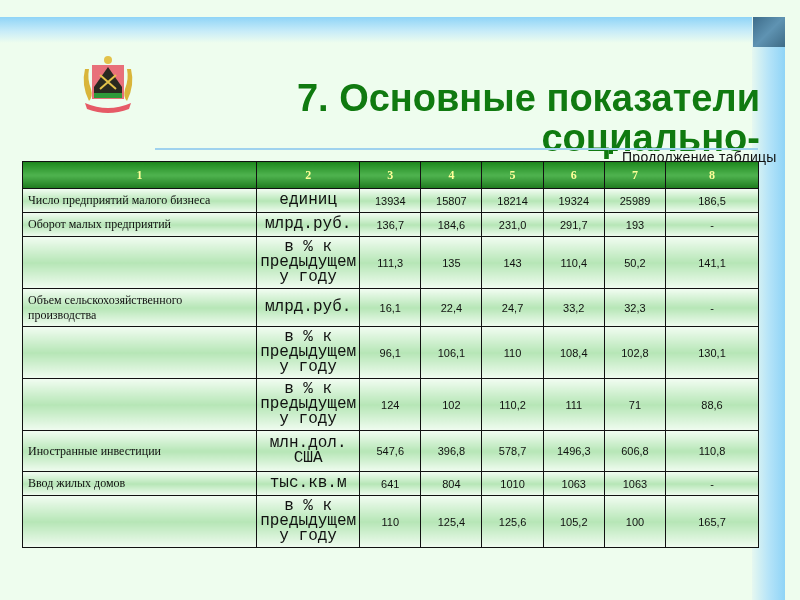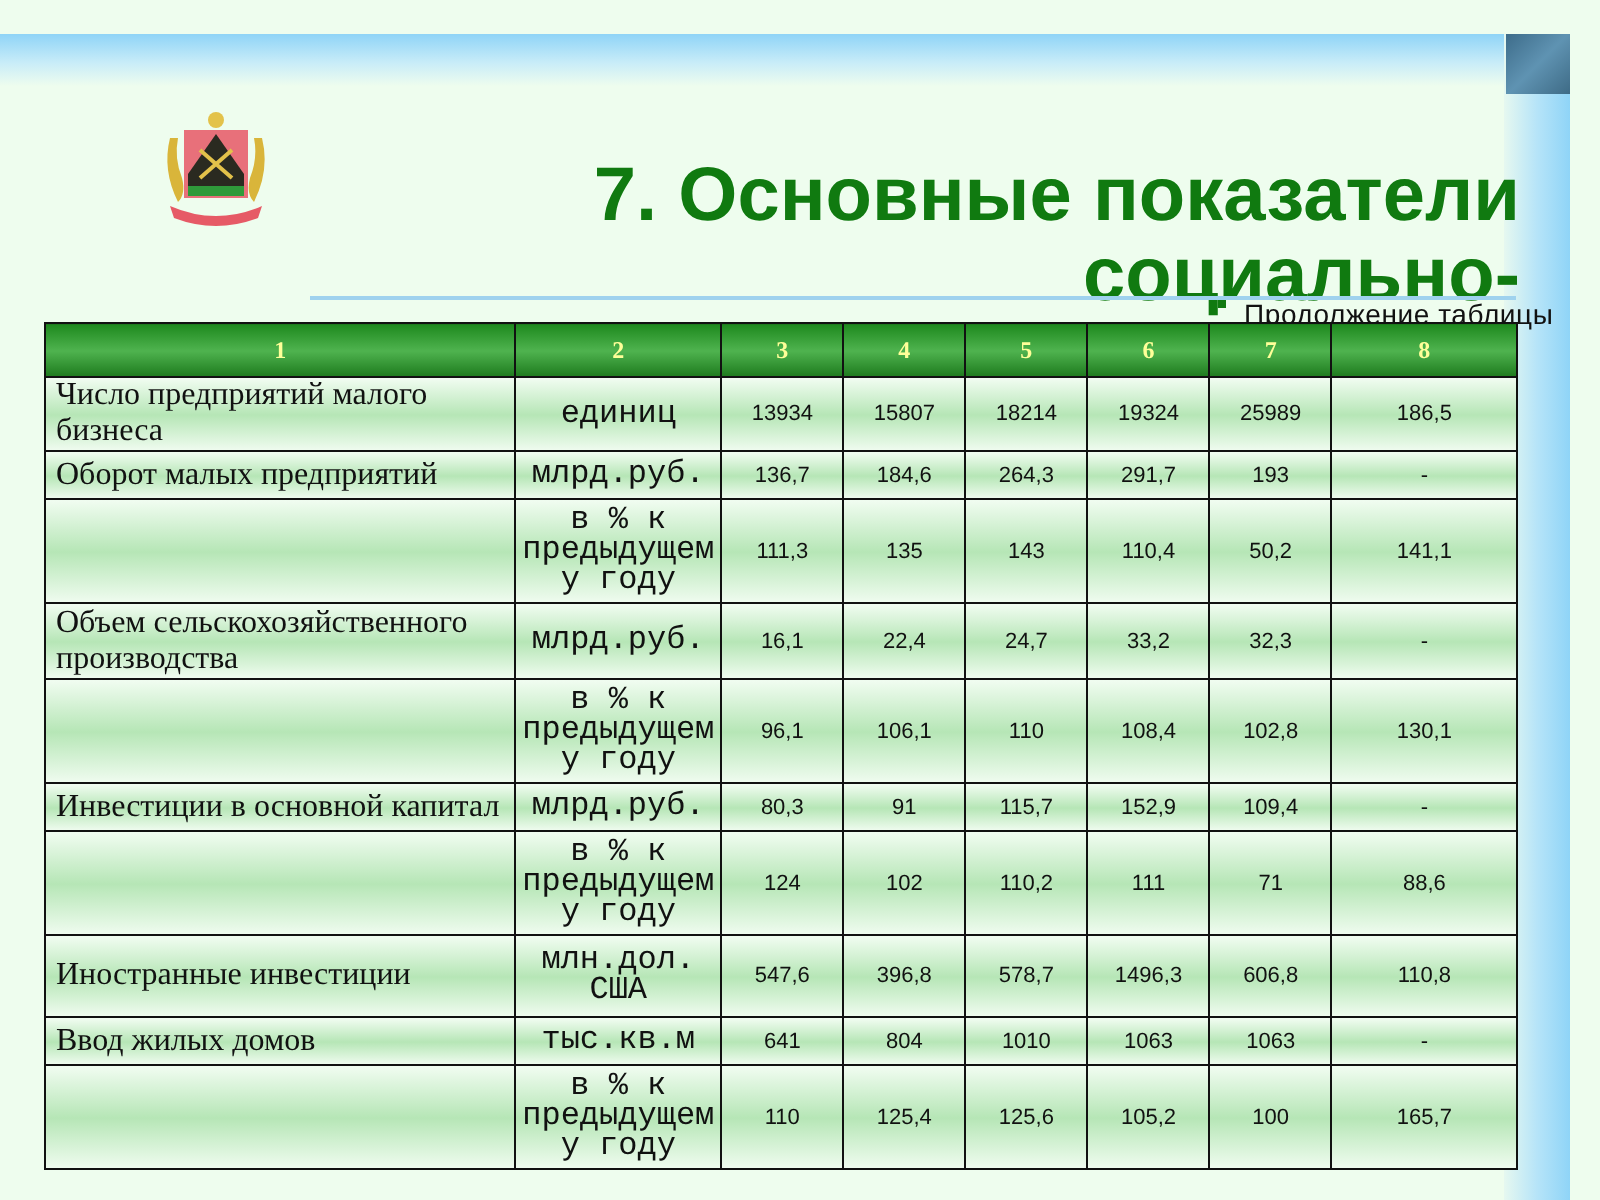--- a/index.html
+++ b/index.html
@@ -50,21 +50,21 @@
     table.data th {
       height: 24px;
       background: linear-gradient(to bottom, #1f8a1f 0%, #4fb34f 50%, #1d7a1d 100%);
       color: #ffff99; font-family: "Liberation Serif", serif; font-weight: bold; font-size: 12px;
       border: 1px solid #111; text-align: center;
     }
     table.data td {
       border: 1px solid #111; text-align: center; padding: 0 3px;
       background: linear-gradient(to bottom, #f0fcf0 0%, #b6e6b6 50%, #f0fcf0 100%);
     }
-    table.data td.ind { text-align: left; font-family: "Liberation Serif", serif; font-size: 16px; padding-left: 5px; }
+    table.data td.ind { text-align: left; font-family: "Liberation Serif", serif; font-size: 12px; padding-left: 5px; }
     table.data td.unit { font-family: Liberation Mono, monospace; font-size: 16px; line-height: 15px; }
     tr.r1 td { height: 23px; }
     tr.r3 td { height: 51px; }
     tr.r2l td { height: 37px; }
     tr.r2 td { height: 40px; }
   </style>
 </head>
 <body>
 
 <div class="top-band"></div>
@@ -122,21 +122,21 @@
       <td>18214</td>
       <td>19324</td>
       <td>25989</td>
       <td>186,5</td>
     </tr>
     <tr class="r1">
       <td class="ind">Оборот малых предприятий</td>
       <td class="unit">млрд.руб.</td>
       <td>136,7</td>
       <td>184,6</td>
-      <td>264,3</td>
+      <td>231,0</td>
       <td>291,7</td>
       <td>193</td>
       <td>-</td>
     </tr>
     <tr class="r3">
       <td class="ind"></td>
       <td class="unit">в % к предыдущем у году</td>
       <td>111,3</td>
       <td>135</td>
       <td>143</td>
@@ -157,30 +157,20 @@
     <tr class="r3">
       <td class="ind"></td>
       <td class="unit">в % к предыдущем у году</td>
       <td>96,1</td>
       <td>106,1</td>
       <td>110</td>
       <td>108,4</td>
       <td>102,8</td>
       <td>130,1</td>
     </tr>
-    <tr class="r1">
-      <td class="ind">Инвестиции в основной капитал</td>
-      <td class="unit">млрд.руб.</td>
-      <td>80,3</td>
-      <td>91</td>
-      <td>115,7</td>
-      <td>152,9</td>
-      <td>109,4</td>
-      <td>-</td>
-    </tr>
     <tr class="r3">
       <td class="ind"></td>
       <td class="unit">в % к предыдущем у году</td>
       <td>124</td>
       <td>102</td>
       <td>110,2</td>
       <td>111</td>
       <td>71</td>
       <td>88,6</td>
     </tr>

